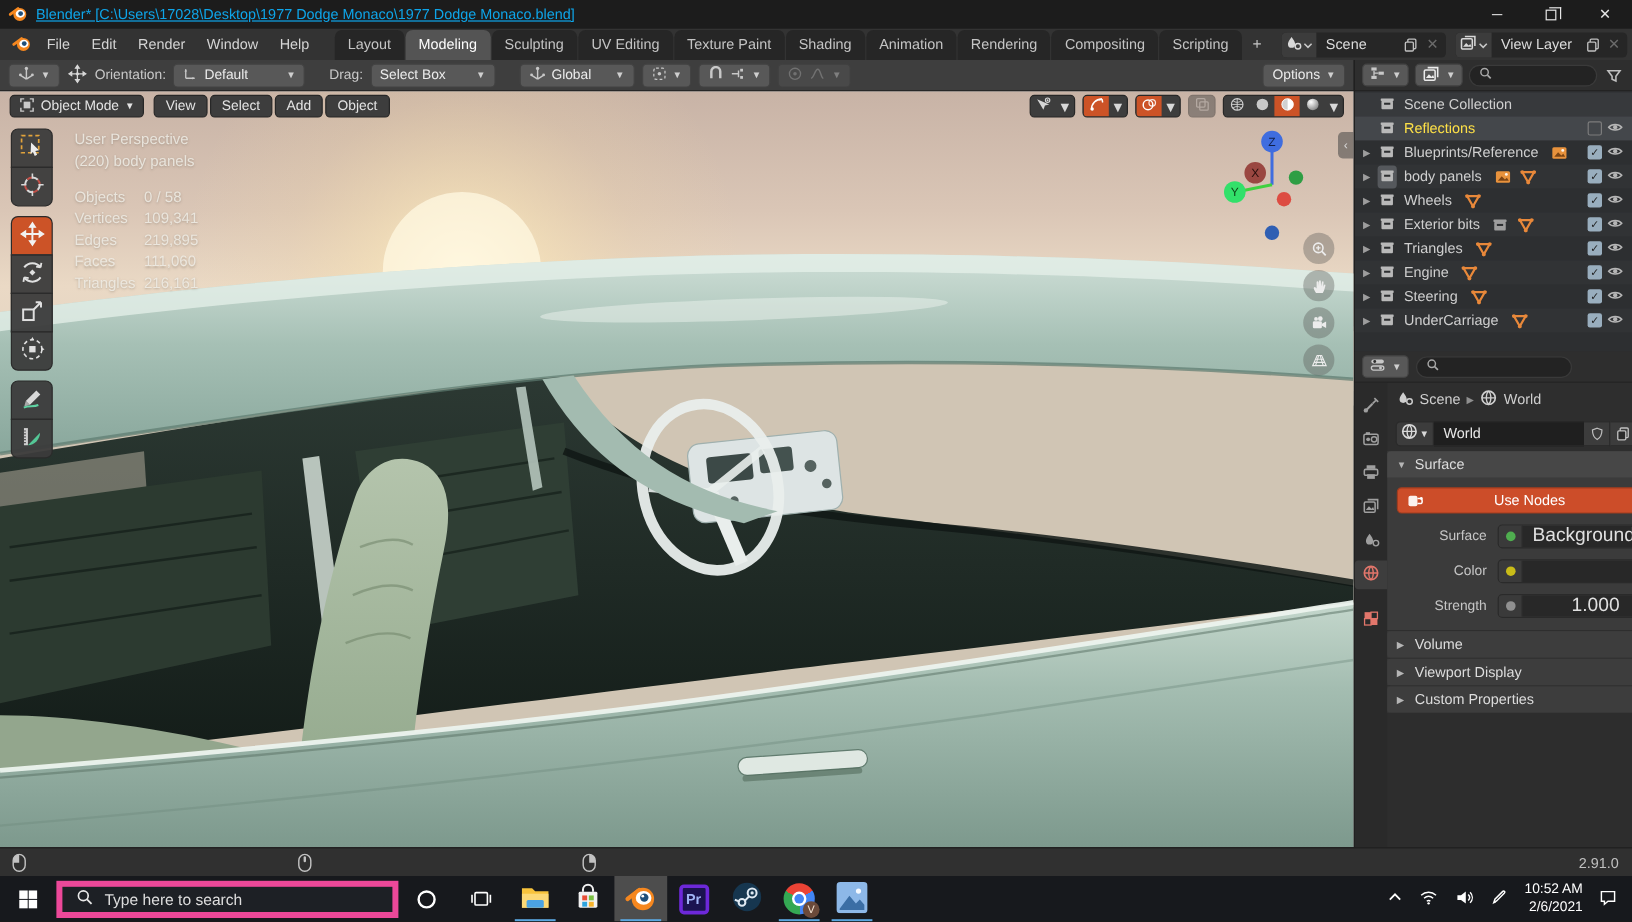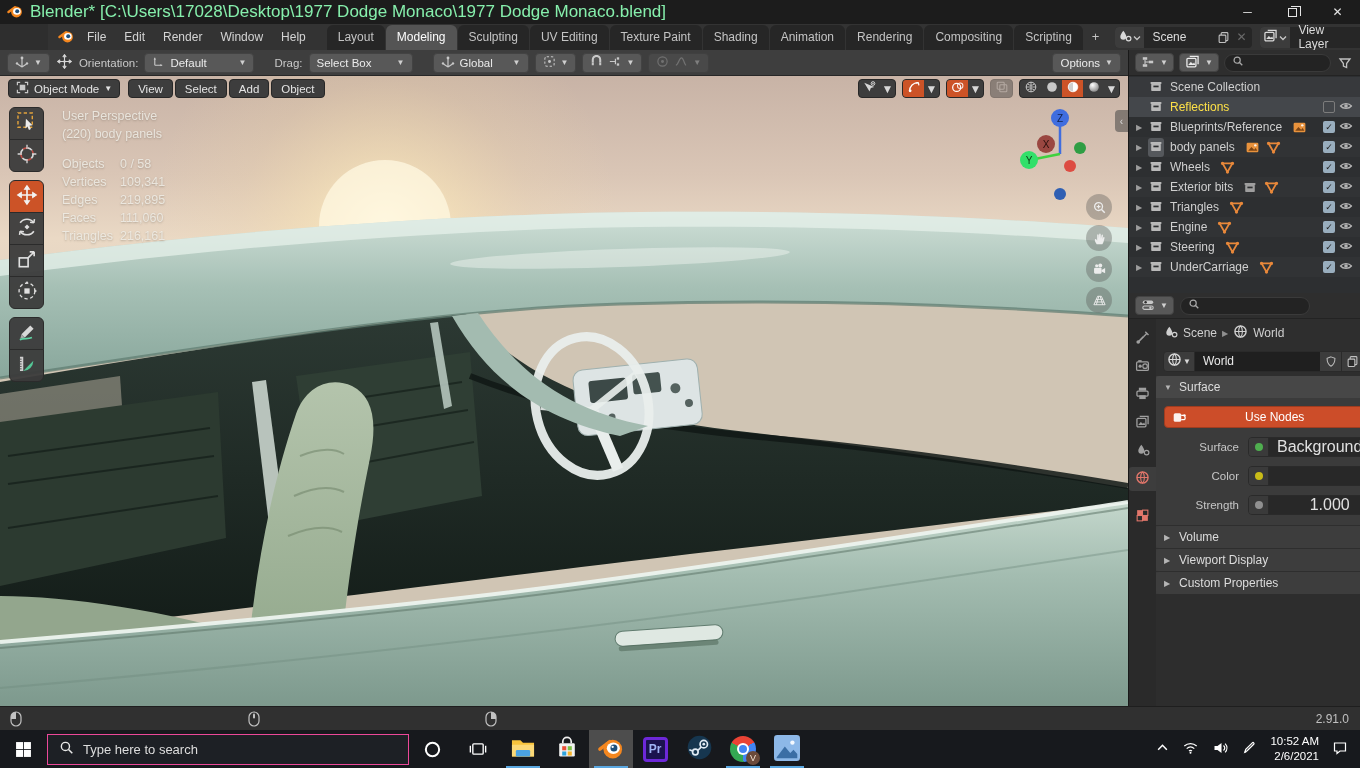--- a/index.html
+++ b/index.html
@@ -3,28 +3,28 @@
 <meta charset="utf-8">
 <style>
   * { margin:0; padding:0; box-sizing:border-box; }
   html,body { background:#000; }
   .screen { width:1360px; height:768px; position:relative; overflow:hidden;
     font-family:"Liberation Sans","DejaVu Sans",sans-serif; font-size:12px; color:#d8d8d8;
     background:#2e2e2e; user-select:none; }
 
   
   .titlebar { height:24px; background:#1c1c1c; display:flex; align-items:center; padding-left:7px; gap:7px; }
-  .tb-title { font-size:17px; color:#86efac; white-space:nowrap; }
+  .tb-title { font-size:12px; color:#0ea5e9; white-space:nowrap;text-decoration:underline; }
   .tb-controls { margin-left:auto; display:flex; height:100%; }
   .tbc { width:45px; height:100%; display:flex; align-items:center; justify-content:center; color:#e6e6e6; font-size:12px; }
   .restore-glyph { width:9px; height:9px; border:1px solid #e6e6e6; position:relative; }
   .restore-glyph:before { content:""; position:absolute; left:2px; top:-3px; width:9px; height:9px; border:1px solid #e6e6e6; border-left:none; border-bottom:none; }
 
   
-  .topbar { height:26px; background:#333333; display:flex; align-items:flex-end; padding:0 4px;margin-left:48px; }
+  .topbar { height:26px; background:#333333; display:flex; align-items:flex-end; padding:0 4px; }
   .menu-logo { align-self:center; margin:0 4px 0 6px; }
   .menu { padding:0 9px 6px; color:#d4d4d4; font-size:12px; }
   #workspace-tabs { display:flex; margin-left:12px; align-items:flex-end; }
   .wtab { padding:5px 11px 6px; background:#262626; border-radius:6px 6px 0 0; color:#c4c4c4; margin-right:1px; font-size:12px; white-space:nowrap; }
   .wtab.active { background:#545454; color:#fdfdfd; }
   .addtab { padding:4px 8px 6px; color:#c4c4c4; font-size:13px; }
   .dbsel { display:flex; align-items:center; background:#262626; border-radius:4px; height:21px; align-self:center; margin-left:8px; padding-right:2px; }
   .dbsel .chip { display:flex; align-items:center; gap:1px; background:#3c3c3c; border-radius:4px 0 0 4px; height:100%; padding:0 3px; }
   .dbsel .lbl { padding:0 8px; color:#dcdcdc; min-width:70px; }
   .icbtn { display:flex; align-items:center; justify-content:center; width:18px; height:18px; color:#bdbdbd; }
@@ -128,21 +128,21 @@
   .props-tail { flex:1; background:#2d2d2d; }
 
   
   .statusbar { height:24px; background:#303030; border-top:1px solid #1e1e1e; position:relative; display:flex; align-items:center; }
   .mousehint { position:absolute; top:4px; }
   .version { margin-left:auto; padding-right:11px; color:#c0c0c0; font-size:12px; }
 
   
   .taskbar { height:38px; background:#17191d; display:flex; align-items:center; }
   .tk-start { width:47px; height:100%; display:flex; align-items:center; justify-content:center; }
-  .tk-search { width:362px; height:31px; border:1px solid #ec4899; background:#1d2025; display:flex; align-items:center; gap:9px; padding:0 11px; }
+  .tk-search { width:285px; height:31px; border:5px solid #ec4899; background:#1d2025; display:flex; align-items:center; gap:9px; padding:0 11px; }
   .tk-search input { background:transparent; border:none; outline:none; color:#e8e8e8; font-size:13px; font-family:inherit; width:100%; }
   .tk-search input::placeholder { color:#dddddd; }
   .tk-btn { width:46px; height:100%; display:flex; align-items:center; justify-content:center; }
   .tk-app { width:44px; height:100%; position:relative; display:flex; align-items:center; justify-content:center; }
   .tk-app.active { background:#4d4d4d; }
   .tk-underline { position:absolute; bottom:0; left:5px; right:5px; height:2px; background:#5aa7e0; }
   .pr-badge { width:25px; height:25px; background:#1b1350; border:3px solid #6d28d9; border-radius:4px; display:flex; align-items:center; justify-content:center; color:#9fb3f5; font-weight:bold; font-size:12px; }
   .chrome-badge { width:26px; height:26px; border-radius:50%; background:conic-gradient(from -60deg,#ea4335 0 33%,#4285f4 33% 66%,#34a853 66% 100%); position:relative; }
   .chrome-badge .inner { position:absolute; left:7px; top:7px; width:12px; height:12px; border-radius:50%; background:#fff; }
   .chrome-badge .core { position:absolute; left:9px; top:9px; width:8px; height:8px; border-radius:50%; background:#4285f4; }

